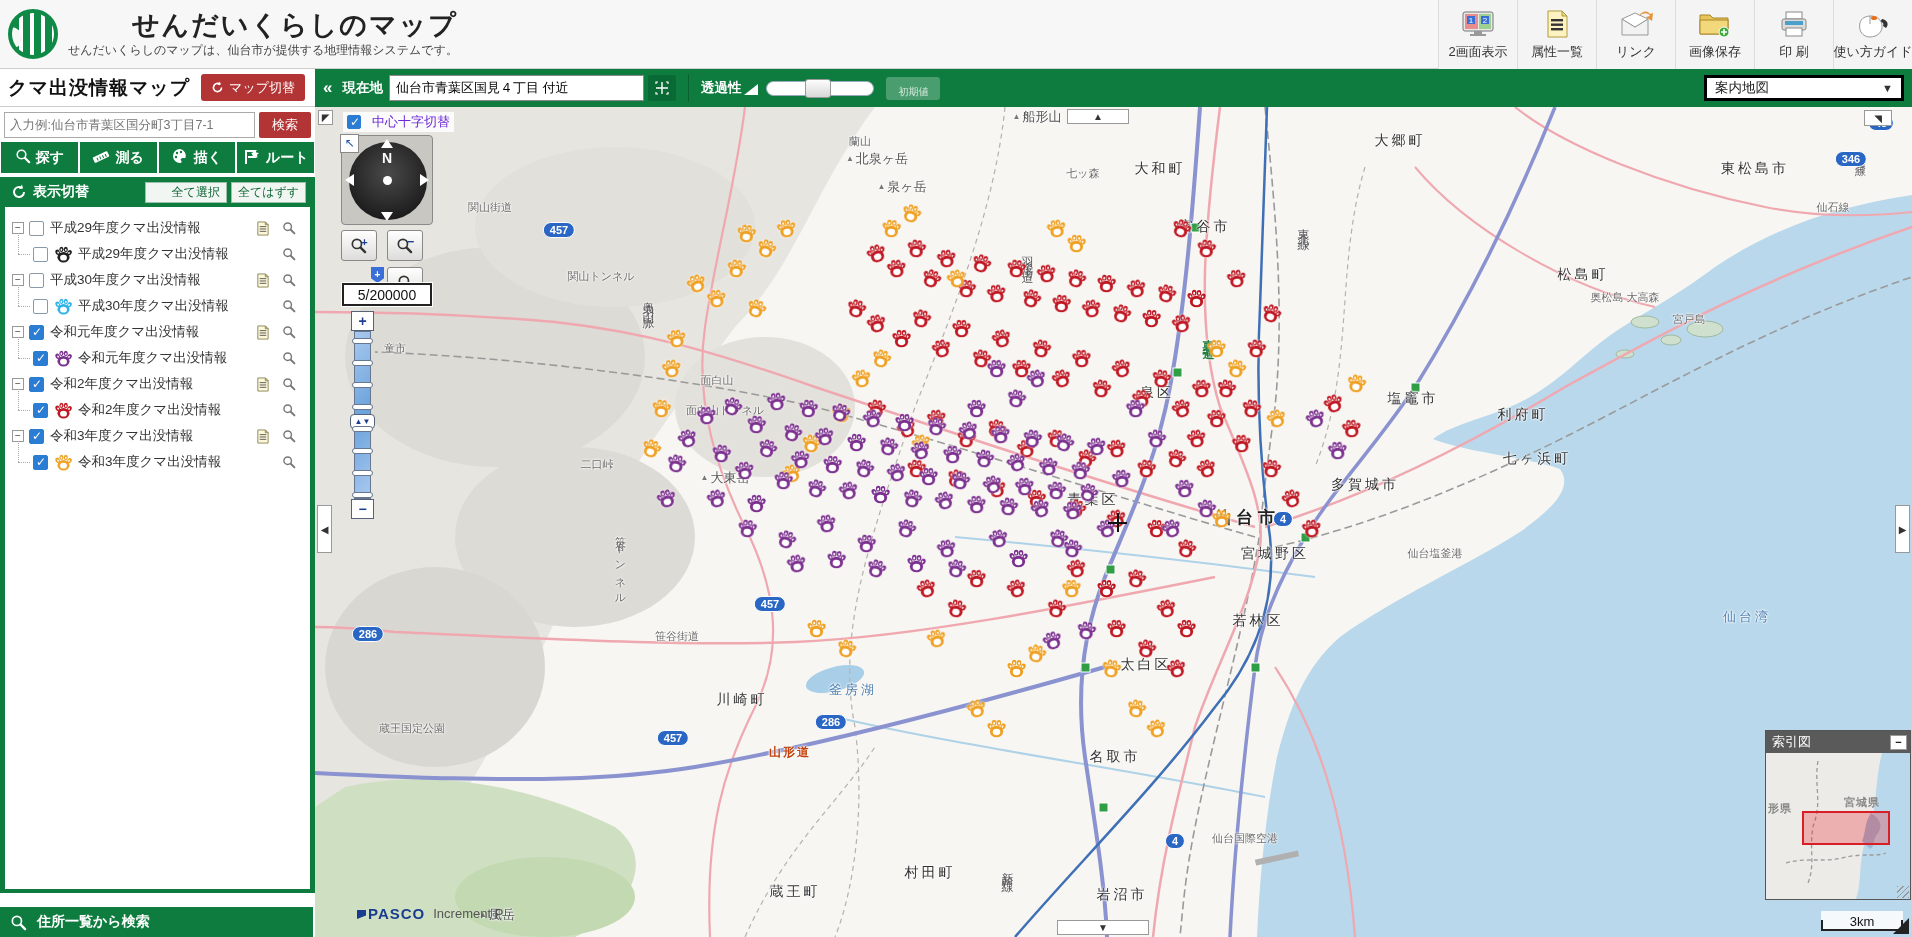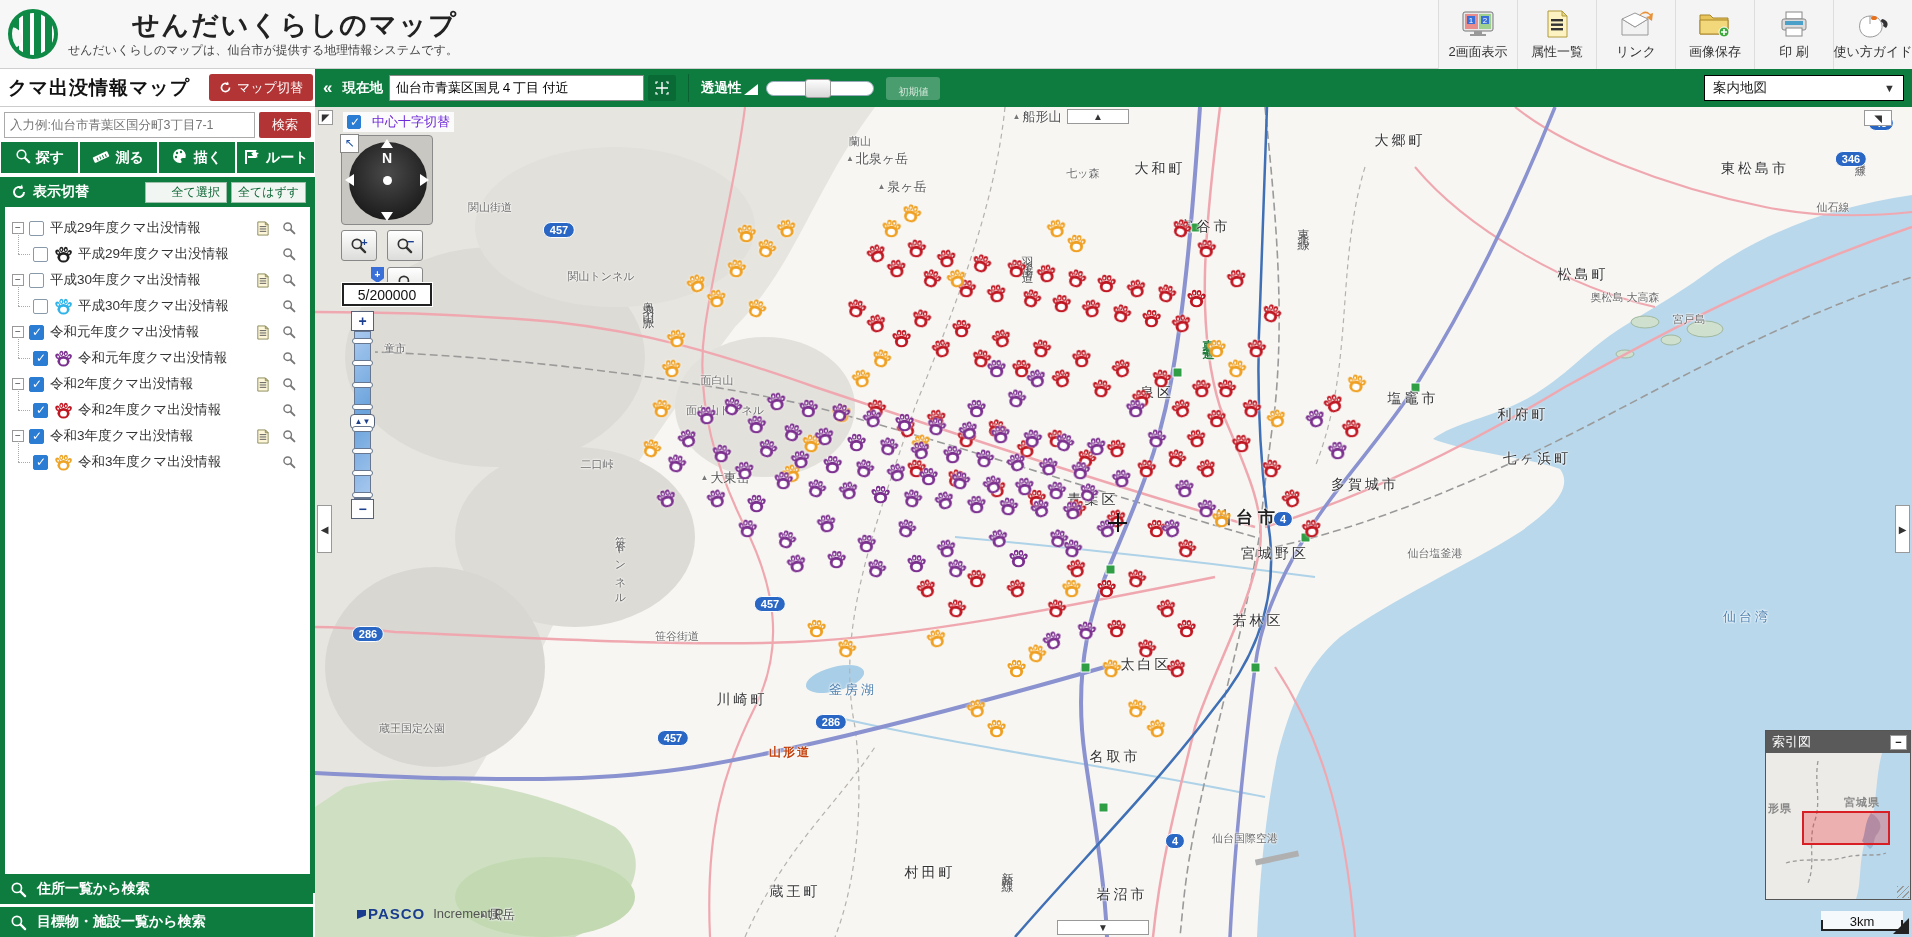--- a/index.html
+++ b/index.html
@@ -17,32 +17,32 @@
   #site-subtitle{font-size:12px;color:#444;margin-top:2px;}
   #header-tools{margin-left:auto;display:flex;height:69px;}
   .htool{width:79px;height:69px;border-left:1px solid #ddd;display:flex;flex-direction:column;align-items:center;justify-content:center;cursor:pointer;background:#f4f4f4;}
   .htool .hicon{height:34px;display:flex;align-items:center;justify-content:center;}
   .htool .hlabel{font-size:13px;color:#333;margin-top:2px;white-space:nowrap;}
 
   
   #toolbar{position:absolute;left:0;top:69px;width:1912px;height:38px;background:#0e7c3f;display:flex;align-items:center;}
   #toolbar-left{width:315px;height:38px;background:#fff;display:flex;align-items:center;flex:0 0 auto;border-bottom:1px solid #ccc;}
   #app-title{font-size:19px;font-weight:bold;color:#111;margin-left:8px;letter-spacing:1px;white-space:nowrap;}
-  #map-switch-btn{margin-left:auto;margin-right:2px;background:#b23434;color:#fff;border:none;border-radius:3px;height:27px;padding:0 10px;font-size:13px;display:flex;align-items:center;gap:5px;cursor:pointer;white-space:nowrap;}
+  #map-switch-btn{margin-left:auto;margin-right:10px;background:#b23434;color:#fff;border:none;border-radius:3px;height:27px;padding:0 10px;font-size:13px;display:flex;align-items:center;gap:5px;cursor:pointer;white-space:nowrap;}
   #collapse-btn{color:#fff;font-size:17px;font-weight:bold;margin:0 10px 0 8px;cursor:pointer;}
   #loc-label{color:#fff;font-size:13.5px;font-weight:bold;margin-right:6px;white-space:nowrap;}
   #loc-input{width:255px;height:26px;border:1px solid #888;font-size:13px;padding:0 6px;}
   #crosshair-btn{width:28px;height:26px;margin-left:4px;background:#0a6a35;border:1px solid #0a6a35;border-radius:2px;display:flex;align-items:center;justify-content:center;cursor:pointer;}
   .tb-divider{width:1px;height:28px;background:#0a6233;margin:0 12px;}
   #opacity-label{color:#fff;font-size:13.5px;font-weight:bold;display:flex;align-items:flex-end;gap:3px;white-space:nowrap;}
   #opacity-wedge{width:0;height:0;border-left:14px solid transparent;border-bottom:11px solid #fff;margin-bottom:2px;}
   #opacity-slider{width:108px;height:15px;background:#fff;border-radius:8px;margin-left:8px;position:relative;border:1px solid #9ab;}
   #opacity-handle{position:absolute;left:38px;top:-3px;width:26px;height:19px;background:linear-gradient(#fdfdfd,#d8d8d8);border:1px solid #999;border-radius:3px;cursor:pointer;}
   #opacity-reset{margin-left:12px;background:rgba(255,255,255,.25);color:#d7e9dc;border:none;border-radius:3px;height:23px;padding:8px 12px;font-size:10px;cursor:pointer;}
-  #maptype-select{position:absolute;right:8px;top:75px;width:200px;height:26px;background:#fff;border:1px solid #000000;font-size:13.5px;color:#222;display:flex;align-items:center;padding:0 8px;cursor:pointer;}
+  #maptype-select{position:absolute;right:8px;top:75px;width:200px;height:26px;background:#fff;border:3px solid #000000;font-size:13.5px;color:#222;display:flex;align-items:center;padding:0 8px;cursor:pointer;}
   #maptype-select .caret{margin-left:auto;font-size:11px;color:#333;}
 
   
   #sidebar{position:absolute;left:0;top:107px;width:315px;height:830px;background:#fff;}
   #search-row{display:flex;align-items:center;padding:5px 4px 4px 4px;gap:4px;}
   #addr-input{flex:1;height:26px;border:1px solid #aaa;font-size:12.5px;padding:0 5px;color:#999;}
   #search-btn{width:52px;height:26px;background:#b23434;color:#fff;border:none;border-radius:2px;font-size:13px;cursor:pointer;white-space:nowrap;}
   #side-tools{display:flex;gap:2px;padding:0 1px;}
   .stool{flex:1;height:31px;background:#0e7c3f;color:#fff;font-size:14px;font-weight:bold;display:flex;align-items:center;justify-content:center;gap:5px;cursor:pointer;white-space:nowrap;}
   #layer-panel{margin-top:4px;border-left:5px solid #0e7c3f;border-right:5px solid #0e7c3f;border-bottom:4px solid #0e7c3f;height:716px;position:relative;}
@@ -442,26 +442,20 @@
           </svg>
         </div>
       </div>
   </div>
   <div id="sidebar-footer">
       <div class="sfoot">
         <svg width="17" height="17" style="color:#fff">
           <use href="#mag"></use>
         </svg>
         <span>住所一覧から検索</span>
-      </div>
-      <div class="sfoot">
-        <svg width="17" height="17" style="color:#fff">
-          <use href="#mag"></use>
-        </svg>
-        <span>目標物・施設一覧から検索</span>
       </div>
     </div>
 </div>
 
 <div id="map">
   <svg class="base" width="1597" height="830" viewBox="0 0 1597 830">
 
     <path d="M0,0 L560,0 C500,80 480,160 420,220 C360,300 300,380 260,470 C220,560 180,640 140,700 C100,760 50,800 0,830 Z" fill="#e7e5e0"></path>
     <ellipse cx="180" cy="250" rx="150" ry="110" fill="#dddbd5"></ellipse>
     <ellipse cx="300" cy="120" rx="140" ry="80" fill="#e2e0da"></ellipse>

